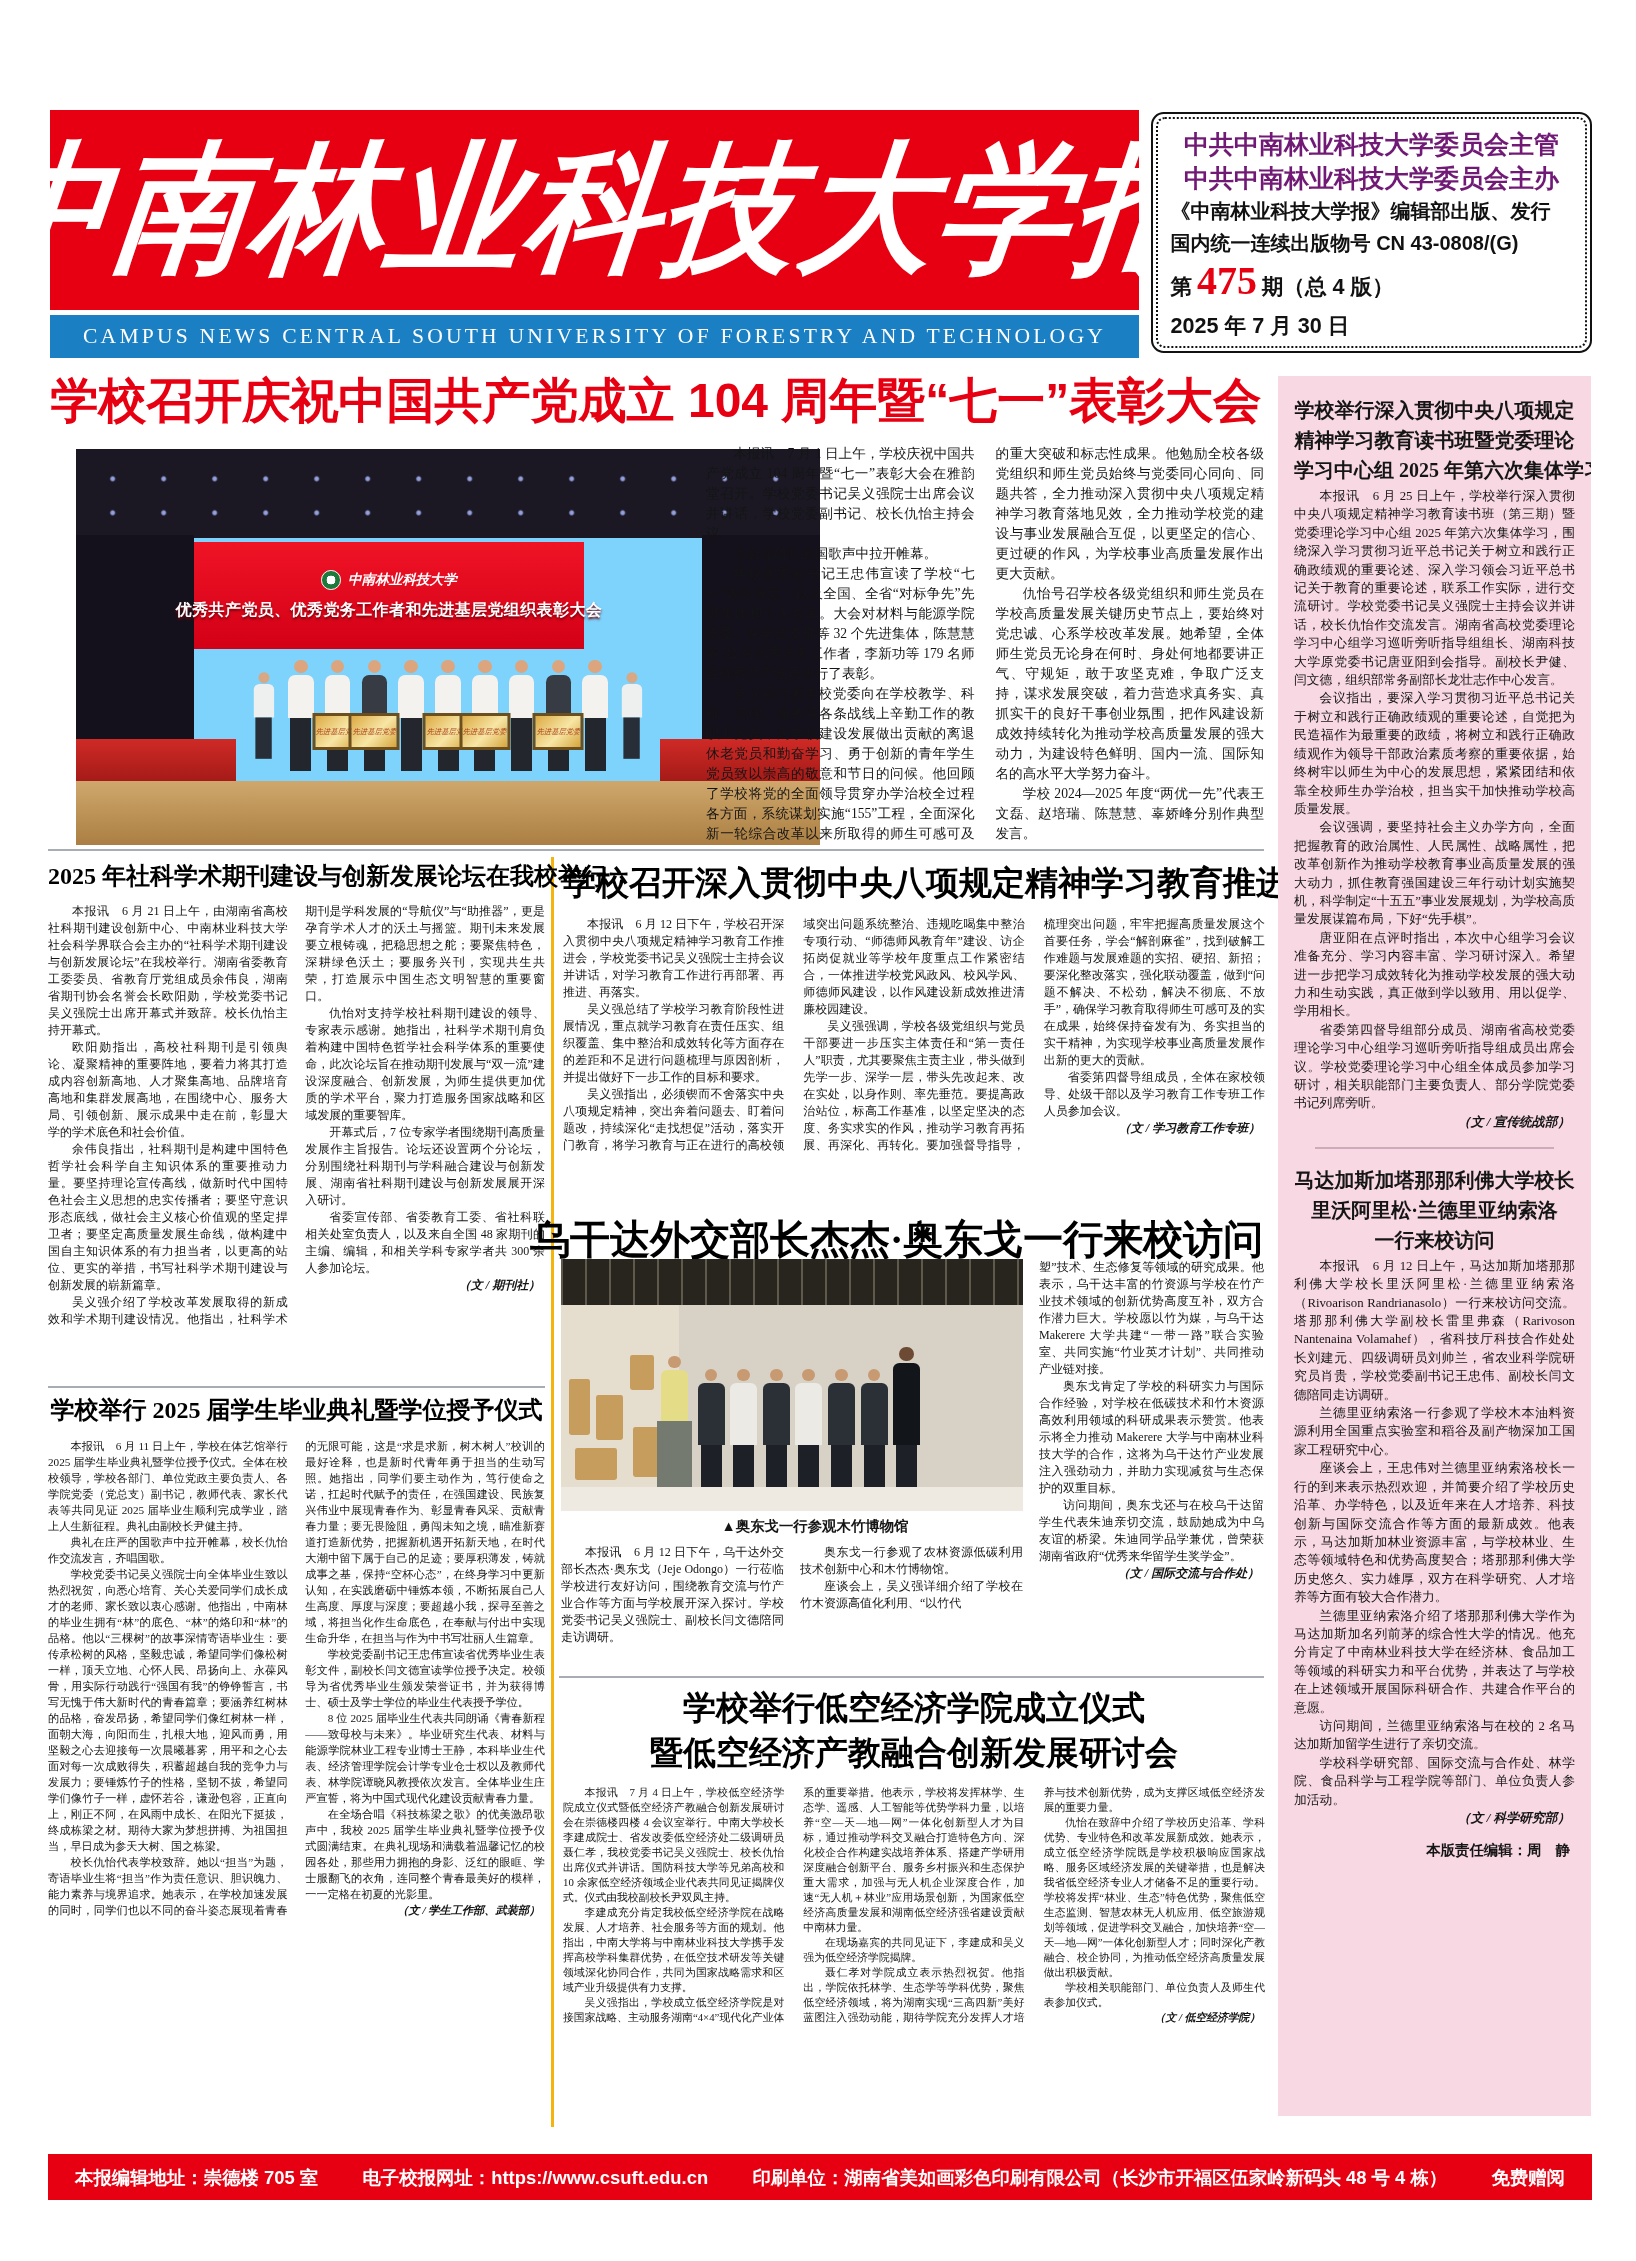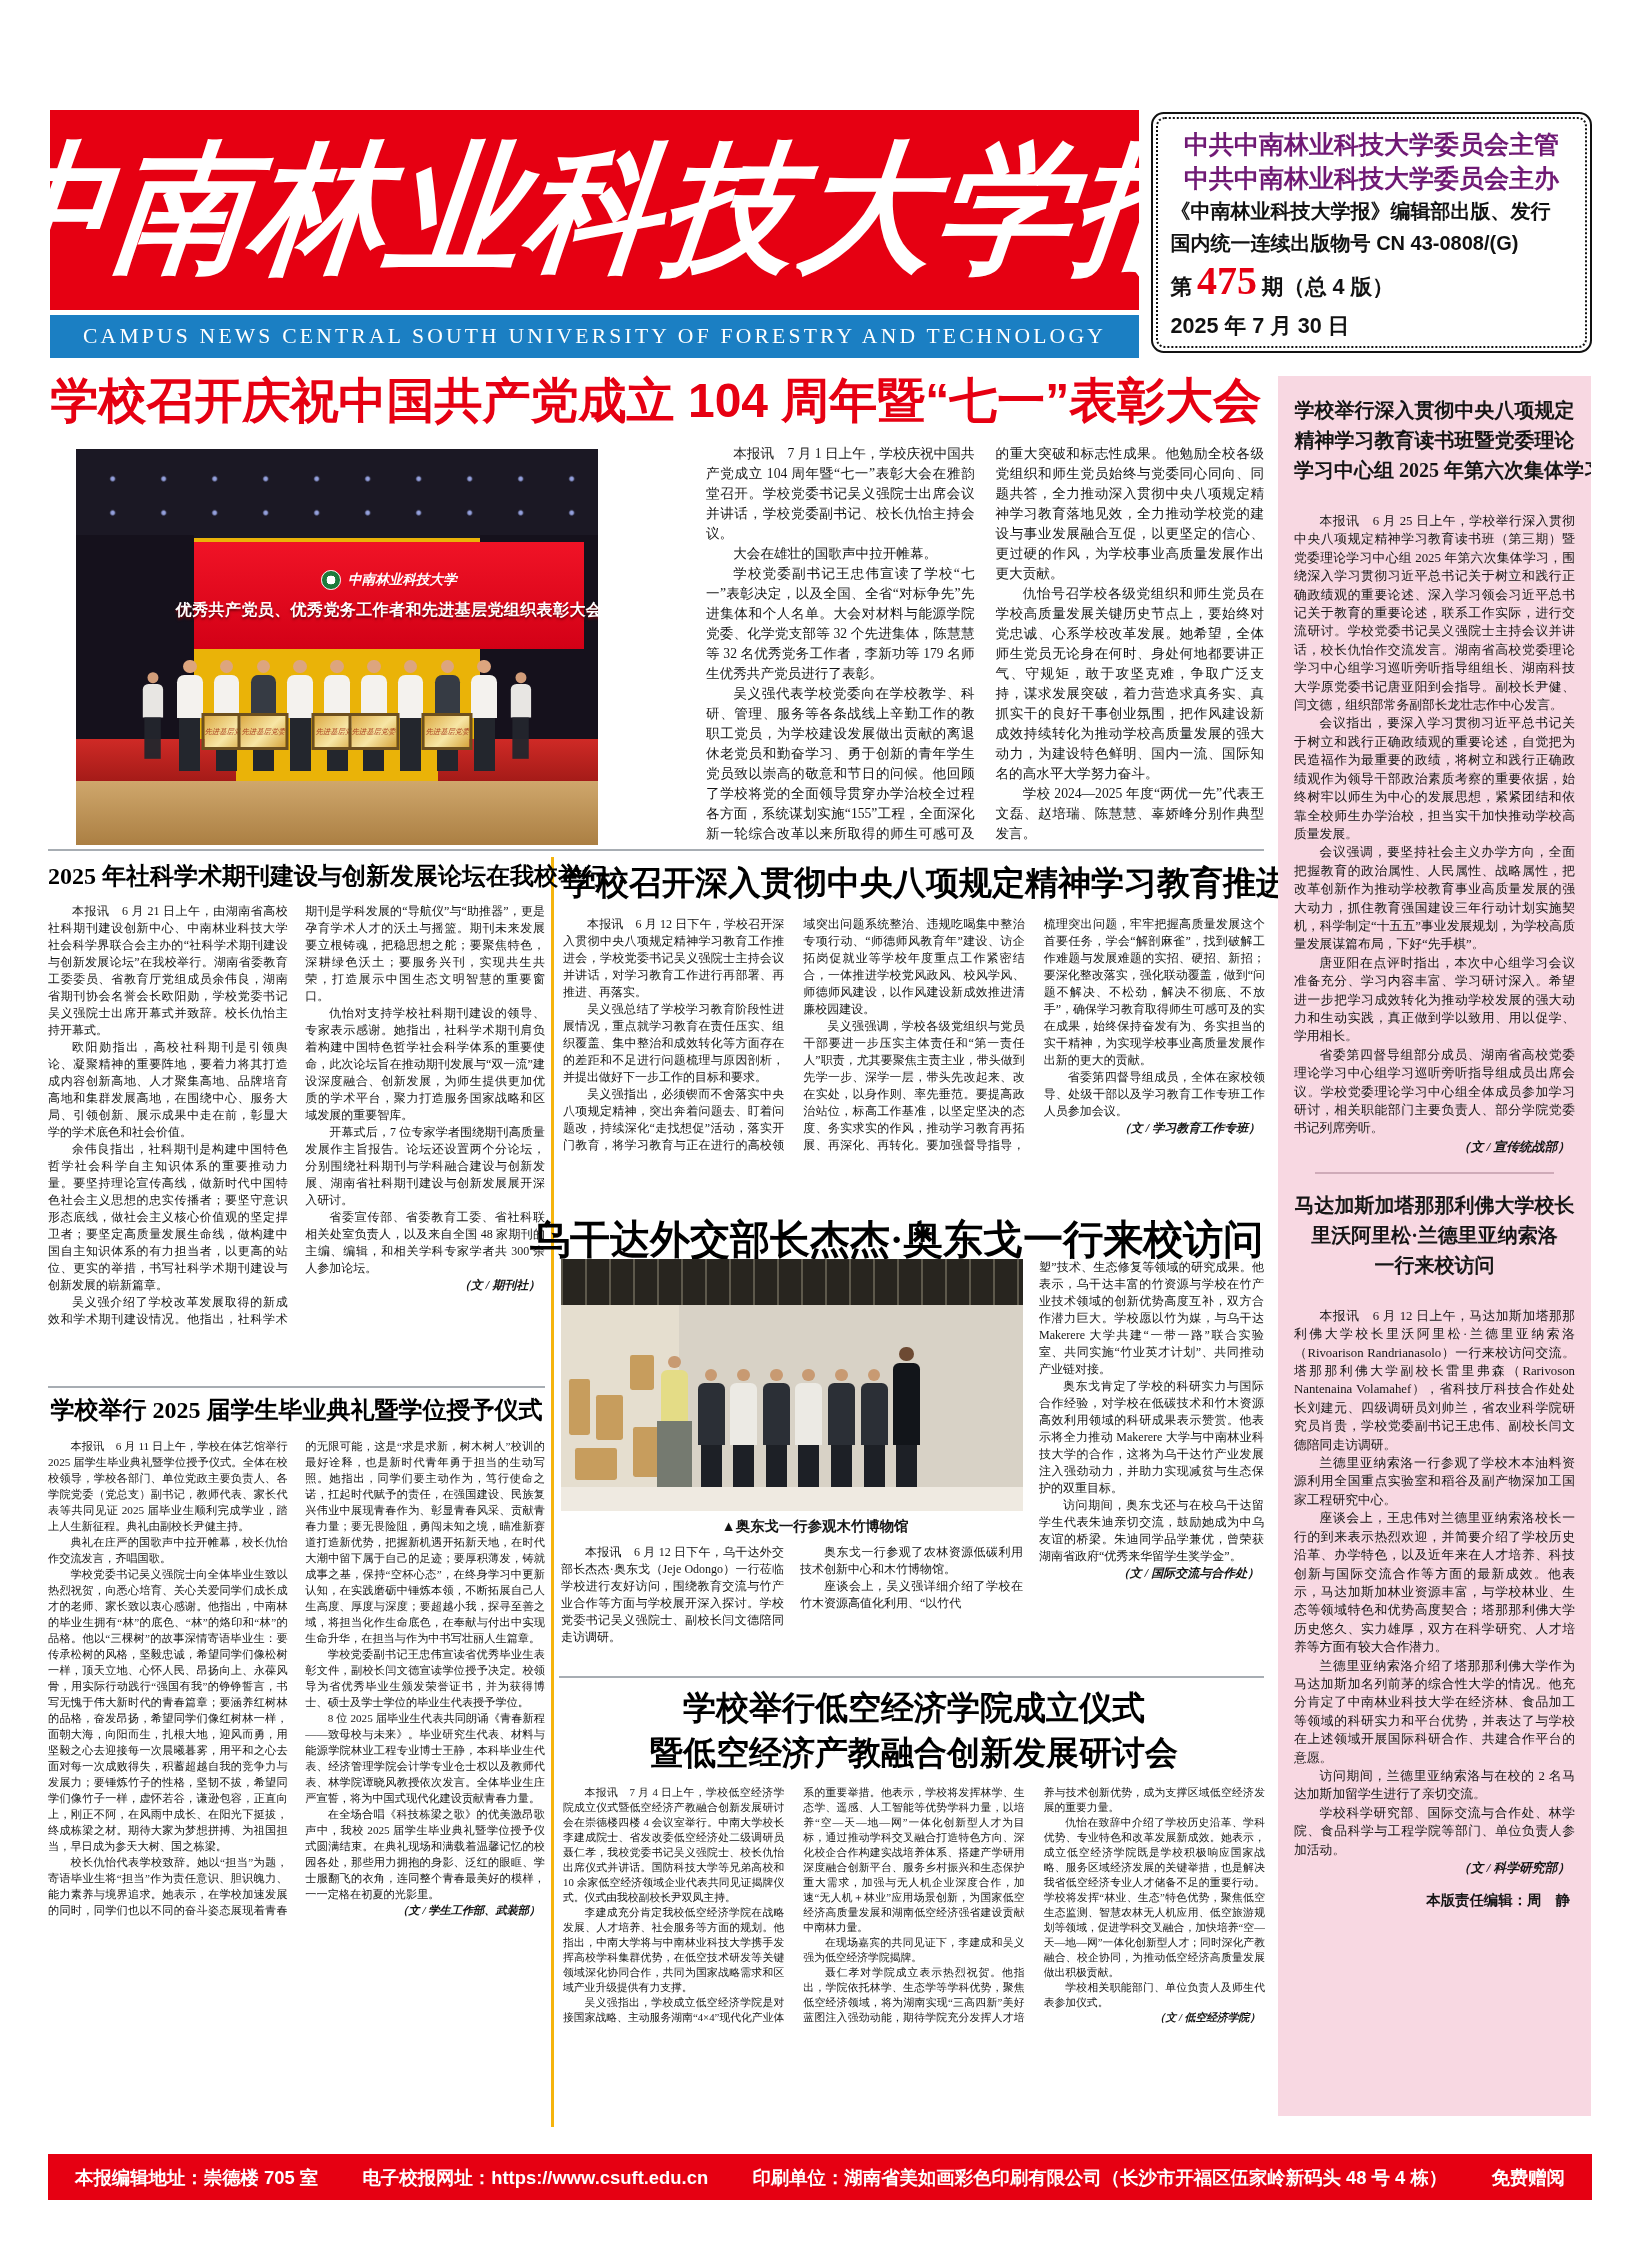--- a/index.html
+++ b/index.html
@@ -24,21 +24,21 @@
   .ib-red{color:#701a75;font-weight:900;font-size:25px;line-height:34px;text-align:center;}
   .ib-blk{color:#111;font-weight:bold;font-size:20px;line-height:32px;text-align:left;padding-left:3.2px;}
   .ib-issue{color:#111;font-weight:bold;font-size:21.6px;line-height:43px;padding-left:3.2px;}
   .ib-issue .no{color:#e60012;font-size:40px;font-family:"Liberation Serif",serif;padding:0 4.8px;}
   .ib-date{color:#111;font-weight:bold;font-size:21.6px;line-height:35px;padding-left:3.2px;}
   
   .headline{position:absolute;left:48px;top:371px;width:1216px;text-align:center;color:#e60012;
             font-family:"Liberation Sans","DejaVu Sans",sans-serif;font-weight:900;font-size:48px;
             line-height:1.25;white-space:nowrap;}
   
-  .photo1{position:absolute;left:76px;top:449px;width:522px;height:396px;background:#eab308;overflow:hidden;}
+  .photo1{position:absolute;left:76px;top:449px;width:744px;height:396px;background:#7dd3fc;overflow:hidden;}
   .p1-top{position:absolute;top:0;left:0;right:0;height:89px;background:#1b1824;
           background-image:radial-gradient(circle,rgba(170,185,255,.85) 1.6px,rgba(170,185,255,0) 3.2px);
           background-size:51px 34px;background-position:11.2px 12.8px;}
   .p1-curt{position:absolute;top:86px;bottom:64px;width:118px;background:#15111c;}
   .p1-curt.l{left:0}.p1-curt.r{right:0}
   .p1-screen{position:absolute;left:118px;top:93px;width:390px;height:107px;
              background:linear-gradient(#f01326,#d30016);display:flex;flex-direction:column;
              align-items:center;justify-content:center;gap:9.6px;}
   .p1-logo{color:#fff;font-size:13.6px;display:flex;align-items:center;gap:7.2px;font-style:italic;font-weight:bold;white-space:nowrap;}
   .p1-badge{width:17.6px;height:17.6px;border-radius:50%;background:radial-gradient(#ffffff 34%,#1d7a3c 36%);
@@ -101,21 +101,21 @@
             column-count:2;column-gap:16px;font-size:12px;line-height:17px;}
   .uga-right{position:absolute;left:1039px;top:1259px;width:225px;height:415px;
              font-size:12px;line-height:17px;}
   .low-title{left:563px;top:1686px;width:702px;font-size:33px;line-height:45px;}
   .low-body{position:absolute;left:563px;top:1785px;width:702px;height:344px;
             column-count:3;column-gap:19px;font-size:10.8px;line-height:15px;}
   
   .sidebar{position:absolute;left:1278px;top:376px;width:313px;height:1740px;background:#f8d8e2;
            box-sizing:border-box;padding:19px 16px;overflow:hidden;}
   .sb-title p{margin:0;text-indent:0;text-align:center;font-weight:900;font-size:20px;line-height:30px;white-space:nowrap;}
-  .sb-body{font-size:12.8px;line-height:18.4px;text-align:justify;margin-top:27px;}
+  .sb-body{font-size:12.8px;line-height:18.4px;text-align:justify;margin-top:2px;}
   .sb-hr{height:1.6px;background:#cfaab8;margin:16px 21px;}
   .sb-editor{text-align:right;font-weight:900;font-size:14.4px;margin-top:14px;padding-right:4.8px;
              font-family:"Liberation Sans","DejaVu Sans",sans-serif;}
   
   .footer{position:absolute;left:48px;top:2154px;width:1544px;height:46px;background:#e60012;color:#fff;
           display:flex;align-items:center;justify-content:space-between;box-sizing:border-box;
           padding:8px 27px;font-size:18.4px;font-weight:bold;
           font-family:"Liberation Sans","DejaVu Sans",sans-serif;white-space:nowrap;}
 </style>
 </head>

